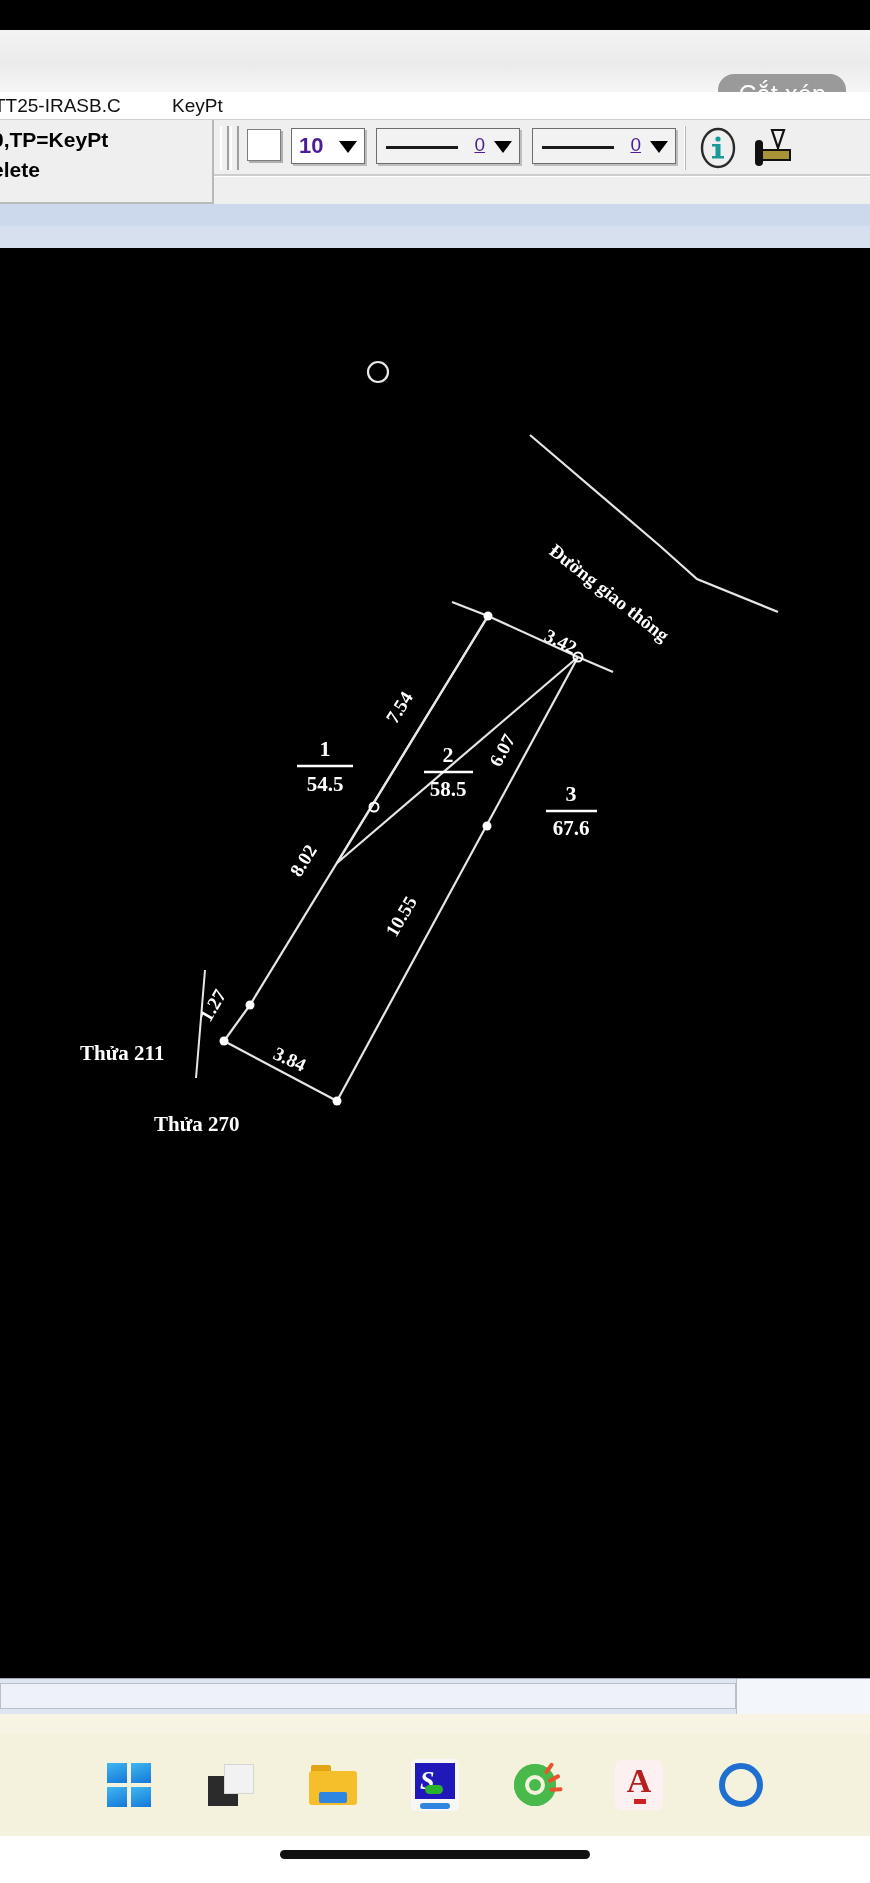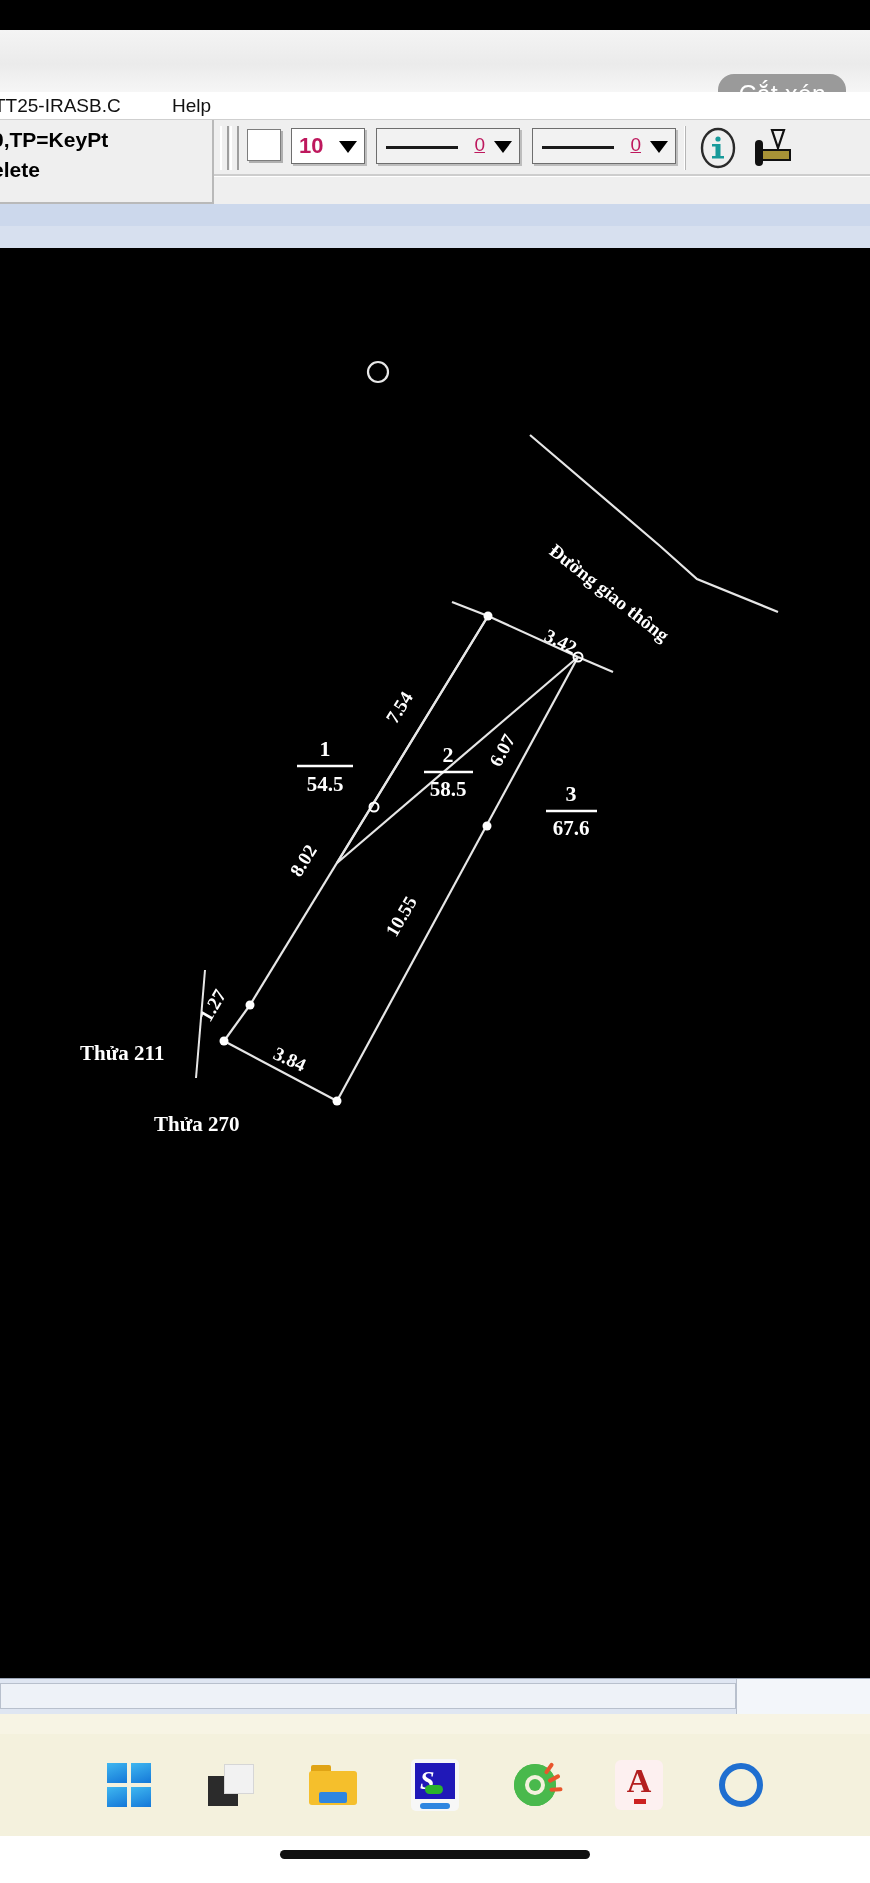--- a/index.html
+++ b/index.html
@@ -62,21 +62,21 @@
   .sw-white {
     position: absolute; left: 33px; top: 9px; width: 34px; height: 32px;
     background: #fff; border: 1px solid #7d7d7d;
     box-shadow: 1px 1px 0 #fff inset, 2px 2px 0 #b0b0b0;
   }
   .combo {
     position: absolute; top: 8px; height: 36px;
     background: #fff; border: 1px solid #6e6e6e;
     box-shadow: 2px 2px 0 #bdbdbd;
   }
-  .combo .ctext { position: absolute; left: 7px; top: 4px; font-size: 22px; font-weight: bold; color: #be185d; }
+  .combo .ctext { position: absolute; left: 7px; top: 4px; font-size: 22px; font-weight: bold; color: #4c1d95; }
   .combo .carr {
     position: absolute; right: 7px; top: 12px;
     width: 0; height: 0; border-left: 9px solid transparent; border-right: 9px solid transparent;
     border-top: 12px solid #000;
   }
   .c-weight { left: 77px; width: 74px; }
   .c-style1 { left: 162px; width: 144px; background: #f2f2f2; }
   .c-style2 { left: 318px; width: 144px; background: #f2f2f2; }
   .c-style1 .ctext, .c-style2 .ctext { left: auto; right: 34px; top: 5px; font-size: 19px; font-weight: normal; text-decoration: underline; }
   .dashline { position: absolute; left: 9px; top: 17px; width: 72px; height: 3px; background: #1a1a1a; }
@@ -156,21 +156,21 @@
 <div id="root">
 
   <div class="top-black"></div>
 
   <div class="crop-bar">
     <div class="crop-btn">Cắt xén</div>
   </div>
 
   <div class="menubar">
     <span class="mi mi-doc">TT25-IRASB.C</span>
-    <span class="mi mi-help">Help</span>
+    <span class="mi mi-help">KeyPt</span>
   </div>
 
   <div class="tool-row">
 
     <div class="status-pane">
       <div class="l1">0,TP=KeyPt</div>
       <div class="l2">elete</div>
     </div>
 
     <div class="attr-bar">

